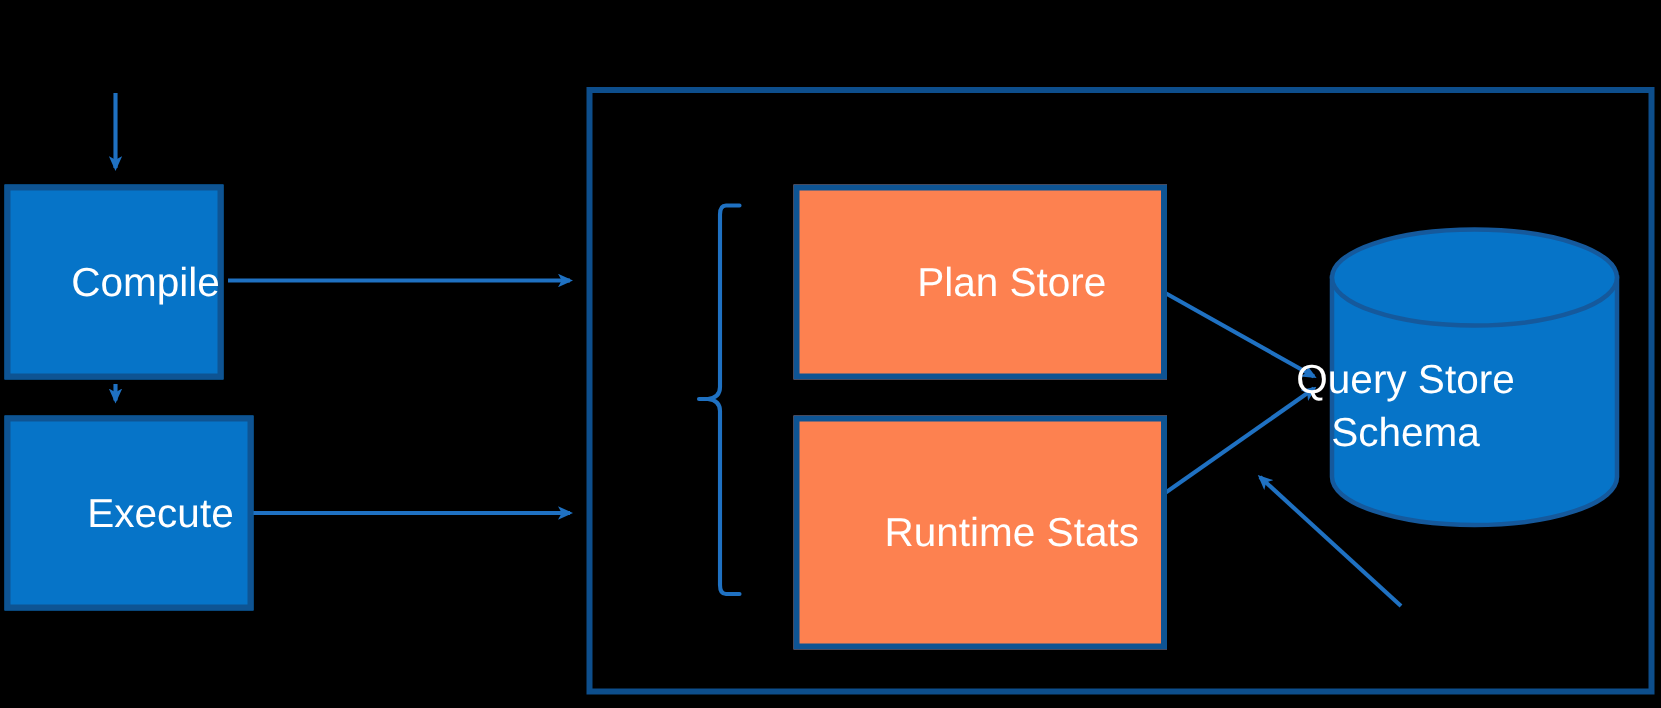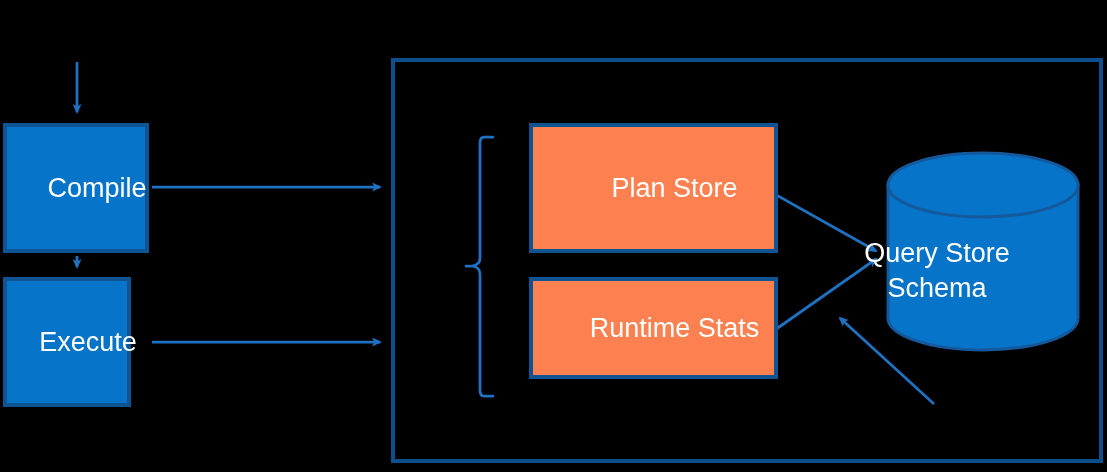--- a/index.html
+++ b/index.html
@@ -49,23 +49,23 @@
     justify-content: center;
     box-sizing: border-box;
     color: var(--text);
     font-size: 27px;
     border: 4px solid var(--nodeBorder);
     padding-left: 42px;
   }
   .node-blue { background: var(--blueFill); }
   .node-orange { background: var(--orangeFill); margin-left: 16px; }
   .node-compile  { left: 3px;   top: 123px; width: 146px; height: 130px; }
-  .node-execute  { left: 3px;   top: 277px; width: 128px; height: 130px; }
+  .node-execute  { left: 3px;   top: 277px; width: 166px; height: 130px; }
   .node-plan     { left: 513px; top: 123px; width: 249px; height: 130px; }
-  .node-runtime  { left: 513px; top: 277px; width: 249px; height: 102px; }
+  .node-runtime  { left: 513px; top: 277px; width: 249px; height: 156px; }
   .cyl-label {
     position: absolute;
     left: 852px;
     top: 236px;
     width: 170px;
     color: var(--text);
     font-size: 27px;
     line-height: 35px;
     text-align: center;
   }

